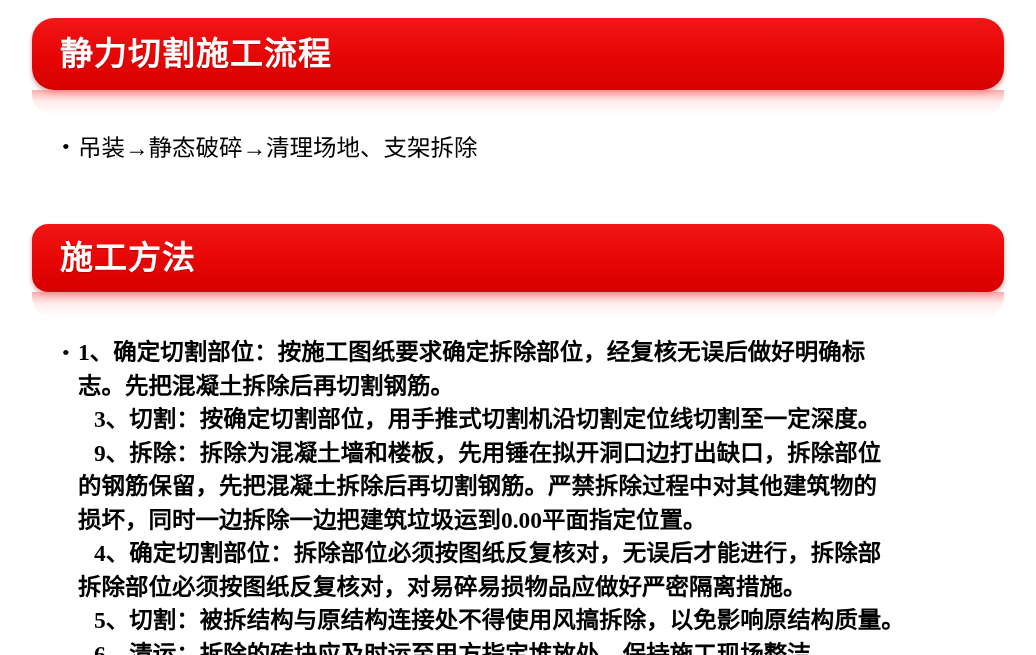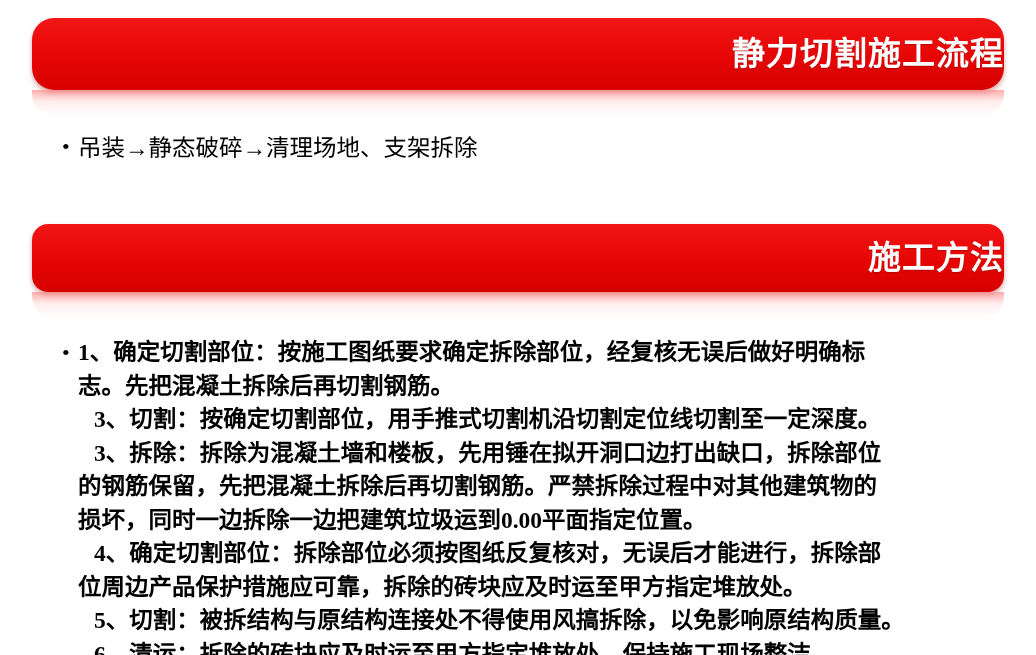--- a/index.html
+++ b/index.html
@@ -24,21 +24,20 @@
   .banner {
     position: absolute;
     left: 32px;
     width: 972px;
     border-radius: 22px;
     background: #ee1111;
     background: linear-gradient(to bottom, #f21616 0%, #e60505 55%, #d60000 100%);
     box-shadow: 0 3px 5px rgba(160, 0, 0, 0.35);
     display: flex;
     align-items: center;
-    justify-content: flex-end;
   }
   .banner-title {
     color: #ffffff;
     font-family: "Liberation Serif", "DejaVu Serif", serif;
     font-weight: bold;
     font-size: 33px;
     letter-spacing: 1px;
     padding-left: 28px;
     line-height: 1.1;
     text-shadow: 0 1px 1px rgba(120,0,0,0.45);
@@ -124,23 +123,23 @@
     <div class="banner-title">施工方法</div>
   </div>
   <div class="banner-reflection" id="reflect2"></div>
 
   <div class="bullet-block" id="block2">
     <div class="bullet-dot">•</div>
     <div class="para-text">
       <span class="para-line">1、确定切割部位：按施工图纸要求确定拆除部位，经复核无误后做好明确标</span>
       <span class="para-line">志。先把混凝土拆除后再切割钢筋。</span>
       <span class="para-line indent">3、切割：按确定切割部位，用手推式切割机沿切割定位线切割至一定深度。</span>
-      <span class="para-line indent">3、拆除：拆除为混凝土墙和楼板，先用锤在拟开洞口边打出缺口，拆除部位</span>
+      <span class="para-line indent">9、拆除：拆除为混凝土墙和楼板，先用锤在拟开洞口边打出缺口，拆除部位</span>
       <span class="para-line">的钢筋保留，先把混凝土拆除后再切割钢筋。严禁拆除过程中对其他建筑物的</span>
       <span class="para-line">损坏，同时一边拆除一边把建筑垃圾运到0.00平面指定位置。</span>
       <span class="para-line indent">4、确定切割部位：拆除部位必须按图纸反复核对，无误后才能进行，拆除部</span>
-      <span class="para-line">位周边产品保护措施应可靠，拆除的砖块应及时运至甲方指定堆放处。</span>
+      <span class="para-line">拆除部位必须按图纸反复核对，对易碎易损物品应做好严密隔离措施。</span>
       <span class="para-line indent">5、切割：被拆结构与原结构连接处不得使用风搞拆除，以免影响原结构质量。</span>
       <span class="para-line indent">6、清运：拆除的砖块应及时运至甲方指定堆放处，保持施工现场整洁。</span>
     </div>
   </div>
 
 </div>
 
 </body></html>

